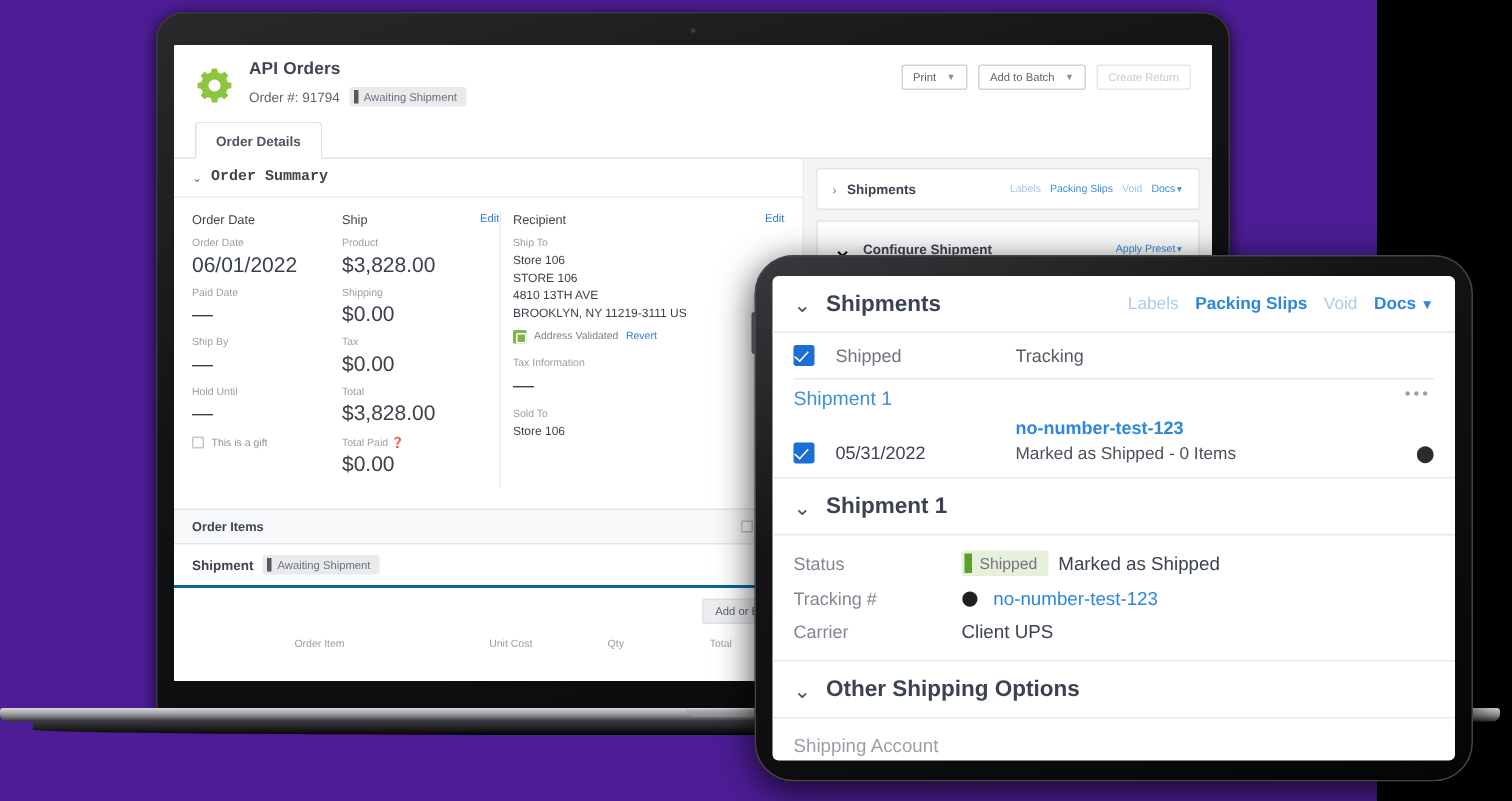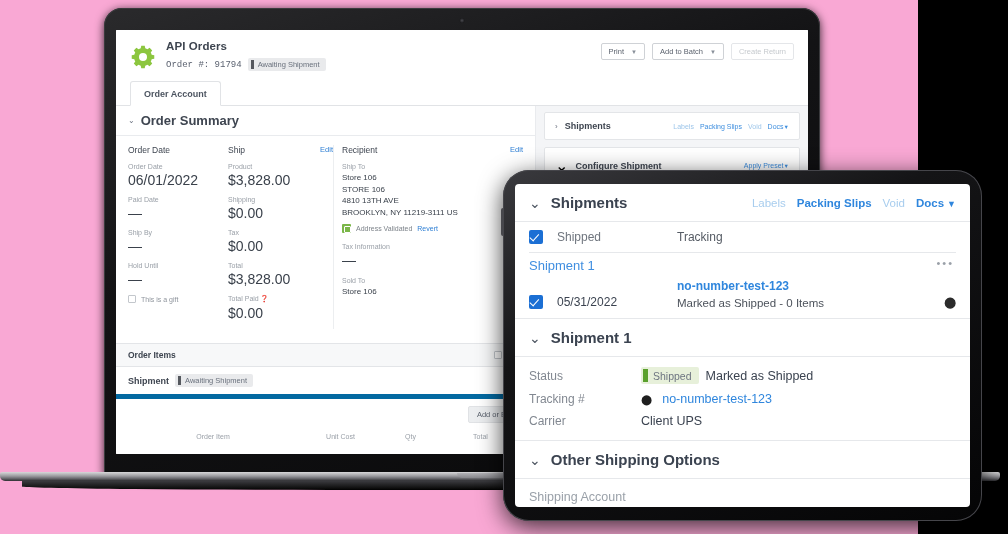--- a/index.html
+++ b/index.html
@@ -2,21 +2,21 @@
 <html><head>
 <meta charset="utf-8">
 <style>
   * { box-sizing: border-box; margin: 0; padding: 0; }
   html, body {
     width: 1008px; height: 534px;
     background: #000;
     font-family: "Liberation Sans", sans-serif;
     overflow: hidden;
   }
-  #stage { position: relative; width: 918px; height: 534px; background:#f9a8d4; }
+  #stage { position: relative; width: 918px; height: 534px; background:#4c1d95; }
 
   
   .laptop-shell {
     position: absolute; left: 104px; top: 8px;
     width: 716px; height: 470px;
     background: linear-gradient(160deg,#2a2a2c 0%, #131315 40%, #09090a 100%);
     border-radius: 18px 18px 6px 6px;
     padding: 22px 12px 24px 12px;
     box-shadow: 0 0 0 1px #3a3a3d inset, 0 2px 10px rgba(0,0,0,.8);
   }
@@ -48,21 +48,21 @@
     background: linear-gradient(180deg,#b2b2b6,#86868b);
   }
 
   
   .app { width:100%; height:100%; background:#fff; position:relative; }
   .hdr { display:flex; align-items:flex-start; padding:10px 14px 0 14px; }
   .gear { width:26px; height:26px; margin:4px 10px 0 0; flex:none; }
   .hdr-txt { flex:1; }
   .hdr-title { font-size:11.5px; font-weight:bold; color:#3e4550; letter-spacing:.1px; }
   .hdr-sub { display:flex; align-items:center; gap:6px; margin-top:6px; }
-  .hdr-ordno { font-size:9px; color:#5b6270;font-family:Liberation Mono, monospace; }
+  .hdr-ordno { font-size:9px; color:#5b6270; }
   .badge-aw {
     display:inline-flex; align-items:center; gap:4px;
     background:#e9eaec; border-radius:2px; padding:2px 6px 2px 3px;
     font-size:7.5px; color:#6a717d; white-space:nowrap;
   }
   .badge-aw .bar { width:3px; height:9px; background:#55585e; display:block; }
   .hdr-btns { display:flex; align-items:center; gap:7px; padding-top:3px; }
   .btn {
     border:1px solid #cfd2d6; background:#fff; border-radius:2px;
     font-size:7.5px; color:#5c636e; padding:3px 7px;
@@ -82,21 +82,21 @@
   
   .body-wrap { display:flex; height:calc(100% - 78px); }
   .col-main { width:420px; border-right:1px solid #e9ebee; }
   .col-side { flex:1; background:#f4f5f7; padding:6px 8px 0 8px; }
 
   .panel-head {
     display:flex; align-items:center; gap:6px;
     padding:7px 12px; border-bottom:1px solid #e9ebee; background:#fff;
   }
   .panel-head .chev { font-size:8px; color:#6b7280; }
-  .panel-head .ttl { font-size:13px; font-weight:bold; color:#3e4550; }
+  .panel-head .ttl { font-size:10px; font-weight:bold; color:#3e4550;font-family:Liberation Mono, monospace; }
 
   .summary { display:flex; padding:9px 12px 0 12px; }
   .sumcol { position:relative; }
   .sc1 { width:100px; }
   .sc2 { width:105px; }
   .sc3 { flex:1; padding-left:8px; border-left:1px solid #eceef0; }
   .sum-h { font-size:8.5px; color:#3e4550; margin-bottom:8px; }
   .fl { margin-bottom:8px; }
   .fl-k { font-size:7px; color:#9aa0a8; margin-bottom:2px; }
   .fl-v { font-size:14px; color:#3a414b; }
@@ -111,21 +111,21 @@
   .cbox-o { width:8px; height:8px; border:1px solid #c3c7cc; border-radius:1px; background:#fff; }
   .gift-t { font-size:7px; color:#8e949c; }
 
   
   .oi-bar {
     border-top:1px solid #e3e5e8; border-bottom:1px solid #e3e5e8;
     background:#f7f8f9; padding:6px 12px; display:flex; align-items:center;
     font-size:8.5px; font-weight:bold; color:#3e4550;
   }
   .oi-split { margin-left:auto; display:flex; align-items:center; gap:5px; font-size:7.5px; color:#8e949c; }
-  .ship-row { display:flex; align-items:center; gap:6px; padding:7px 12px; border-bottom:5px solid #0369a1; }
+  .ship-row { display:flex; align-items:center; gap:6px; padding:7px 12px; border-bottom:2px solid #0369a1; }
   .ship-lbl { font-size:9px; font-weight:bold; color:#3e4550; }
   .ship-edit { margin-left:auto; font-size:7.5px; color:#2e7fd4; }
   .addedit-wrap { display:flex; justify-content:flex-end; padding:7px 12px 0 12px; }
   .addedit { background:#eceef0; border:1px solid #e0e2e5; border-radius:2px; font-size:7.5px; color:#5c636e; padding:3px 8px; }
   .oi-cols { display:flex; padding:10px 12px 0 12px; font-size:7px; color:#9aa0a8; }
   .oi-cols .c1{ width:170px; text-align:center;} .oi-cols .c2{ width:85px; text-align:center;}
   .oi-cols .c3{ width:55px; text-align:center;} .oi-cols .c4{ flex:1; text-align:center;}
 
   
   .side-card { background:#fff; border:1px solid #e3e5e8; border-radius:2px; margin-bottom:7px; }
@@ -231,21 +231,21 @@
               <span class="car">▼</span>
             </button>
             <button class="btn disabled">
               <span>Create Return</span>
             </button>
           </div>
         </div>
 
         <div class="tabs">
           <div class="tab">
-            <span>Order Account</span>
+            <span>Order Details</span>
           </div>
         </div>
 
         <div class="body-wrap">
 
           <div class="col-main">
             <div class="panel-head">
               <span class="chev">⌄</span>
               <span class="ttl">Order Summary</span>
             </div>

